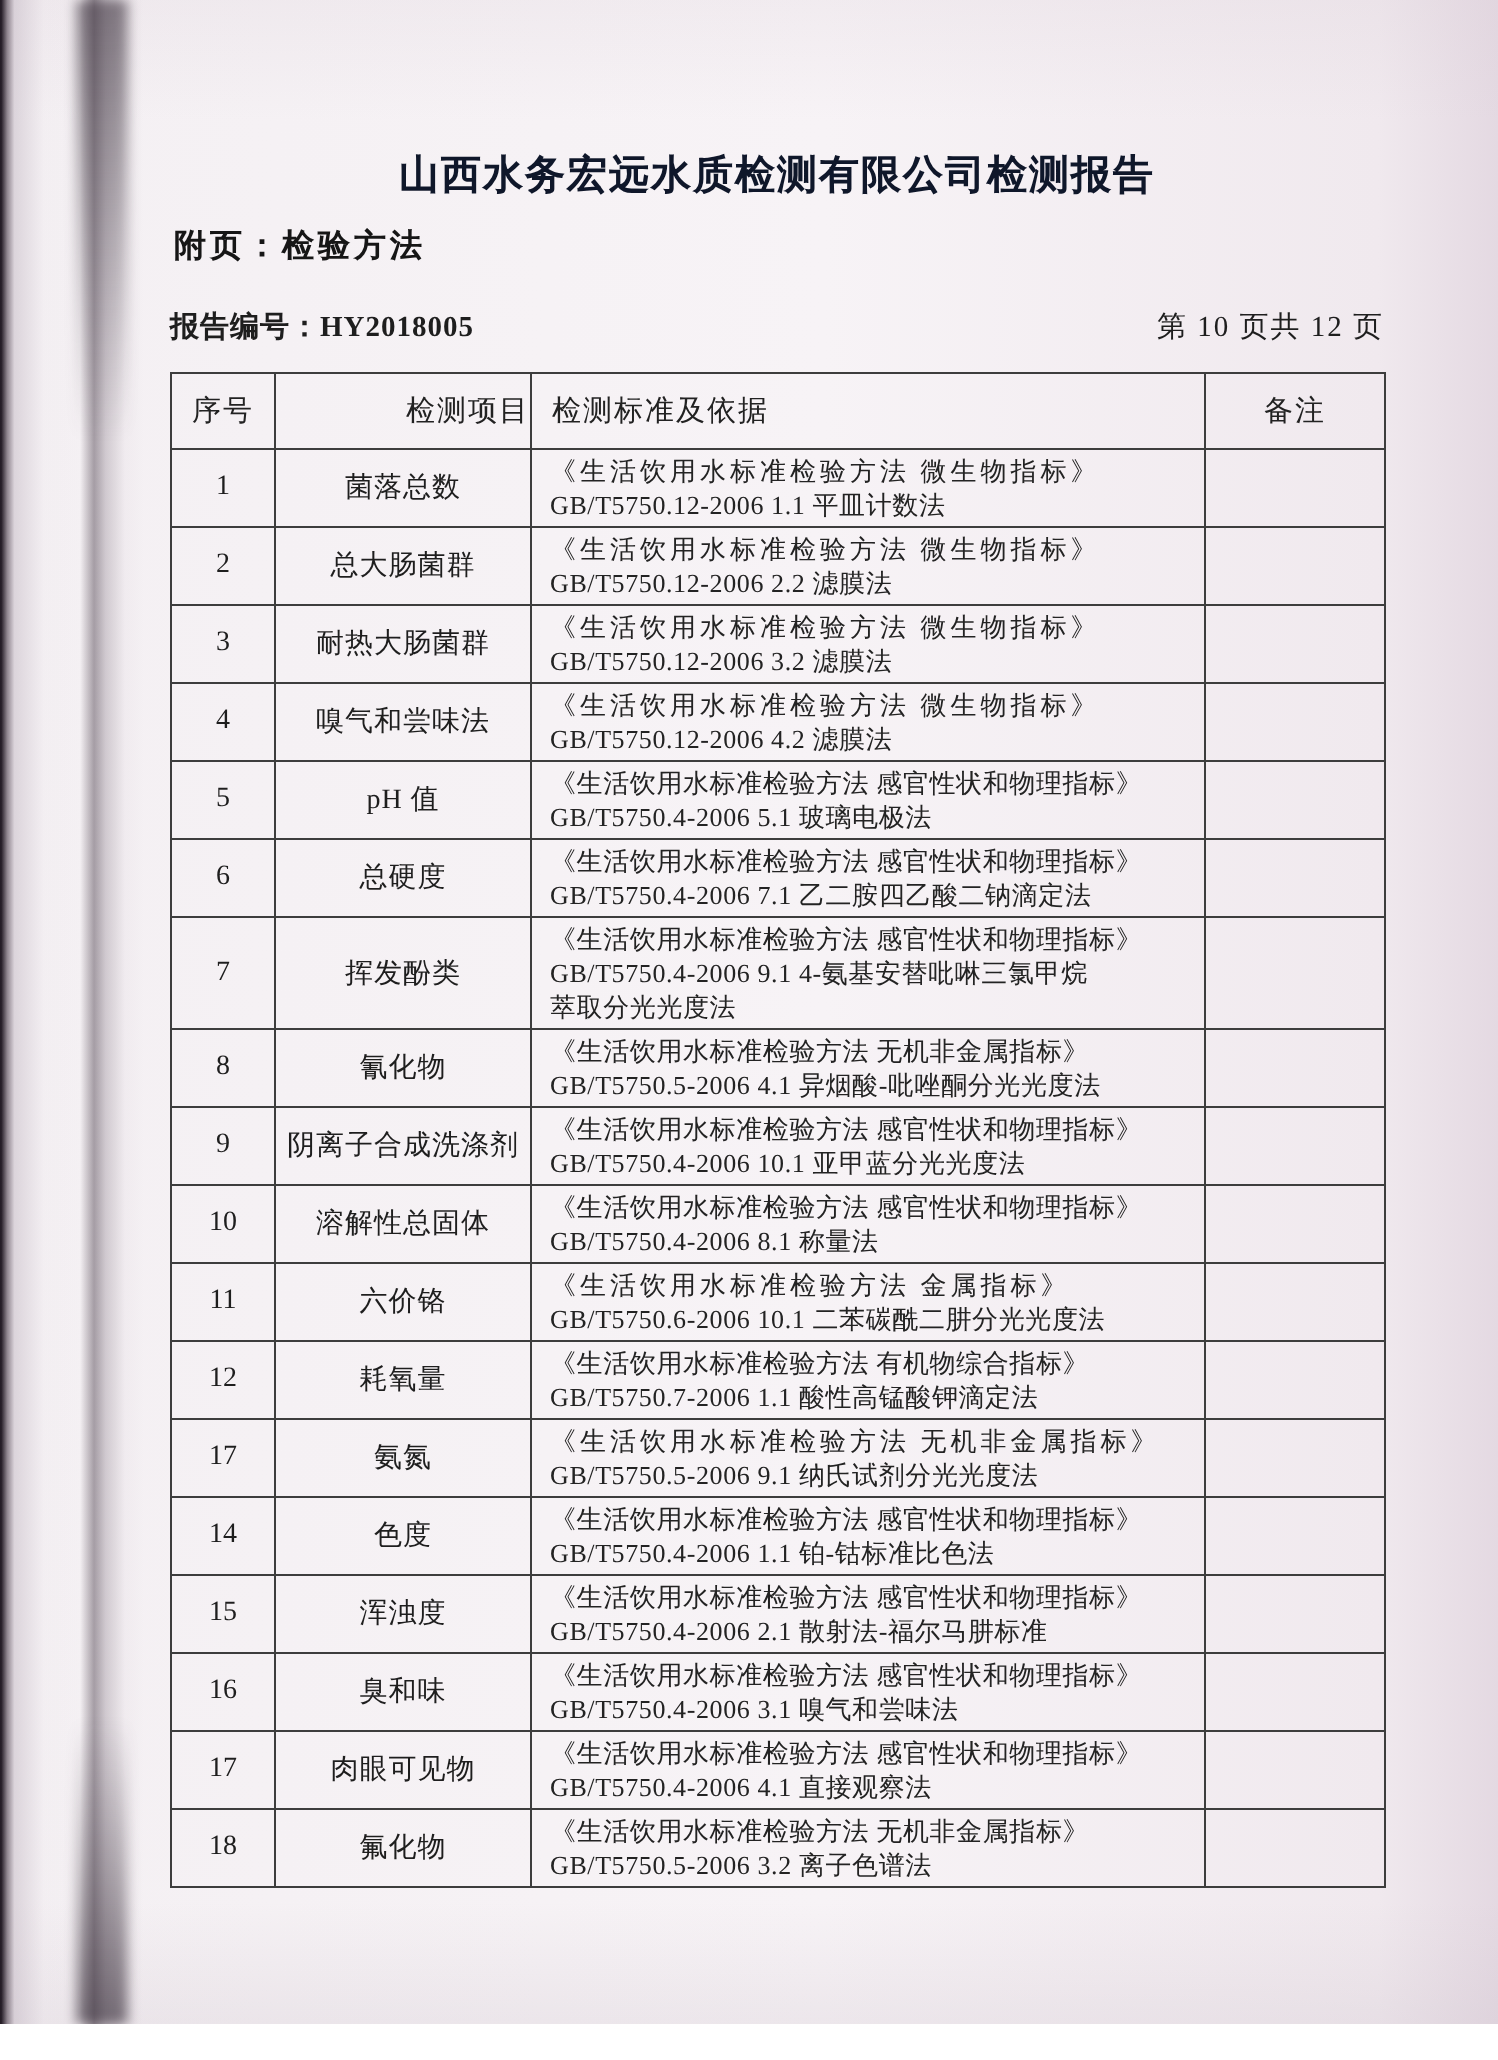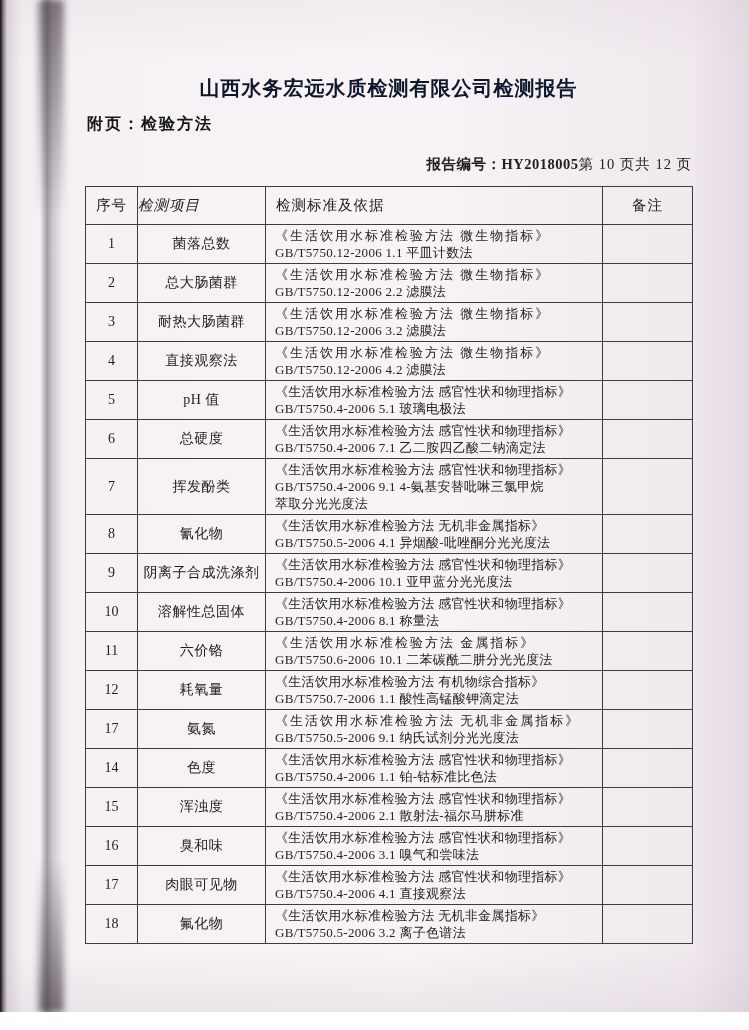--- a/index.html
+++ b/index.html
@@ -95,21 +95,21 @@
     font-size: 16px;
     font-weight: bold;
     letter-spacing: 2px;
     line-height: 24px;
     color: #161616;
   }
 
   .report-line {
     margin-top: 18px;
     display: flex;
-    justify-content: flex-end;
+    justify-content: space-between;
     align-items: baseline;
     font-size: 14.5px;
     line-height: 20px;
   }
   .report-no { font-weight: bold; letter-spacing: 0.5px; }
   .page-info { letter-spacing: 1px; }
 
   table.methods {
     margin-top: 12px;
     width: 607px;
@@ -126,21 +126,21 @@
   col.c-rem  { width: 90px; }
 
   table.methods thead th {
     height: 38px;
     font-weight: normal;
     font-size: 14.5px;
     letter-spacing: 1px;
     color: #222;
   }
   th.h-no, th.h-rem { text-align: center; }
-  th.h-item { text-align: left; font-style: italic; }
+  th.h-item { text-align: right; }
   th.h-std { text-align: left; padding-left: 10px; }
 
   td.no-cell {
     text-align: center;
     font-size: 14px;
     height: 37px;
   }
   td.item-cell {
     text-align: center;
     font-size: 14px;
@@ -228,21 +228,21 @@
     <td class="item-cell">耐热大肠菌群</td>
     <td class="std-cell">
               <div class="std-line spaced">《生活饮用水标准检验方法 微生物指标》</div>
               <div class="std-line">GB/T5750.12-2006  3.2 滤膜法</div>
             </td>
     <td class="rem-cell"></td>
   </tr>
 
   <tr>
     <td class="no-cell">4</td>
-    <td class="item-cell">直接观察法</td>
+    <td class="item-cell">嗅气和尝味法</td>
     <td class="std-cell">
               <div class="std-line spaced">《生活饮用水标准检验方法 微生物指标》</div>
               <div class="std-line">GB/T5750.12-2006  4.2 滤膜法</div>
             </td>
     <td class="rem-cell"></td>
   </tr>
 
   <tr>
     <td class="no-cell">5</td>
     <td class="item-cell">pH 值</td>

